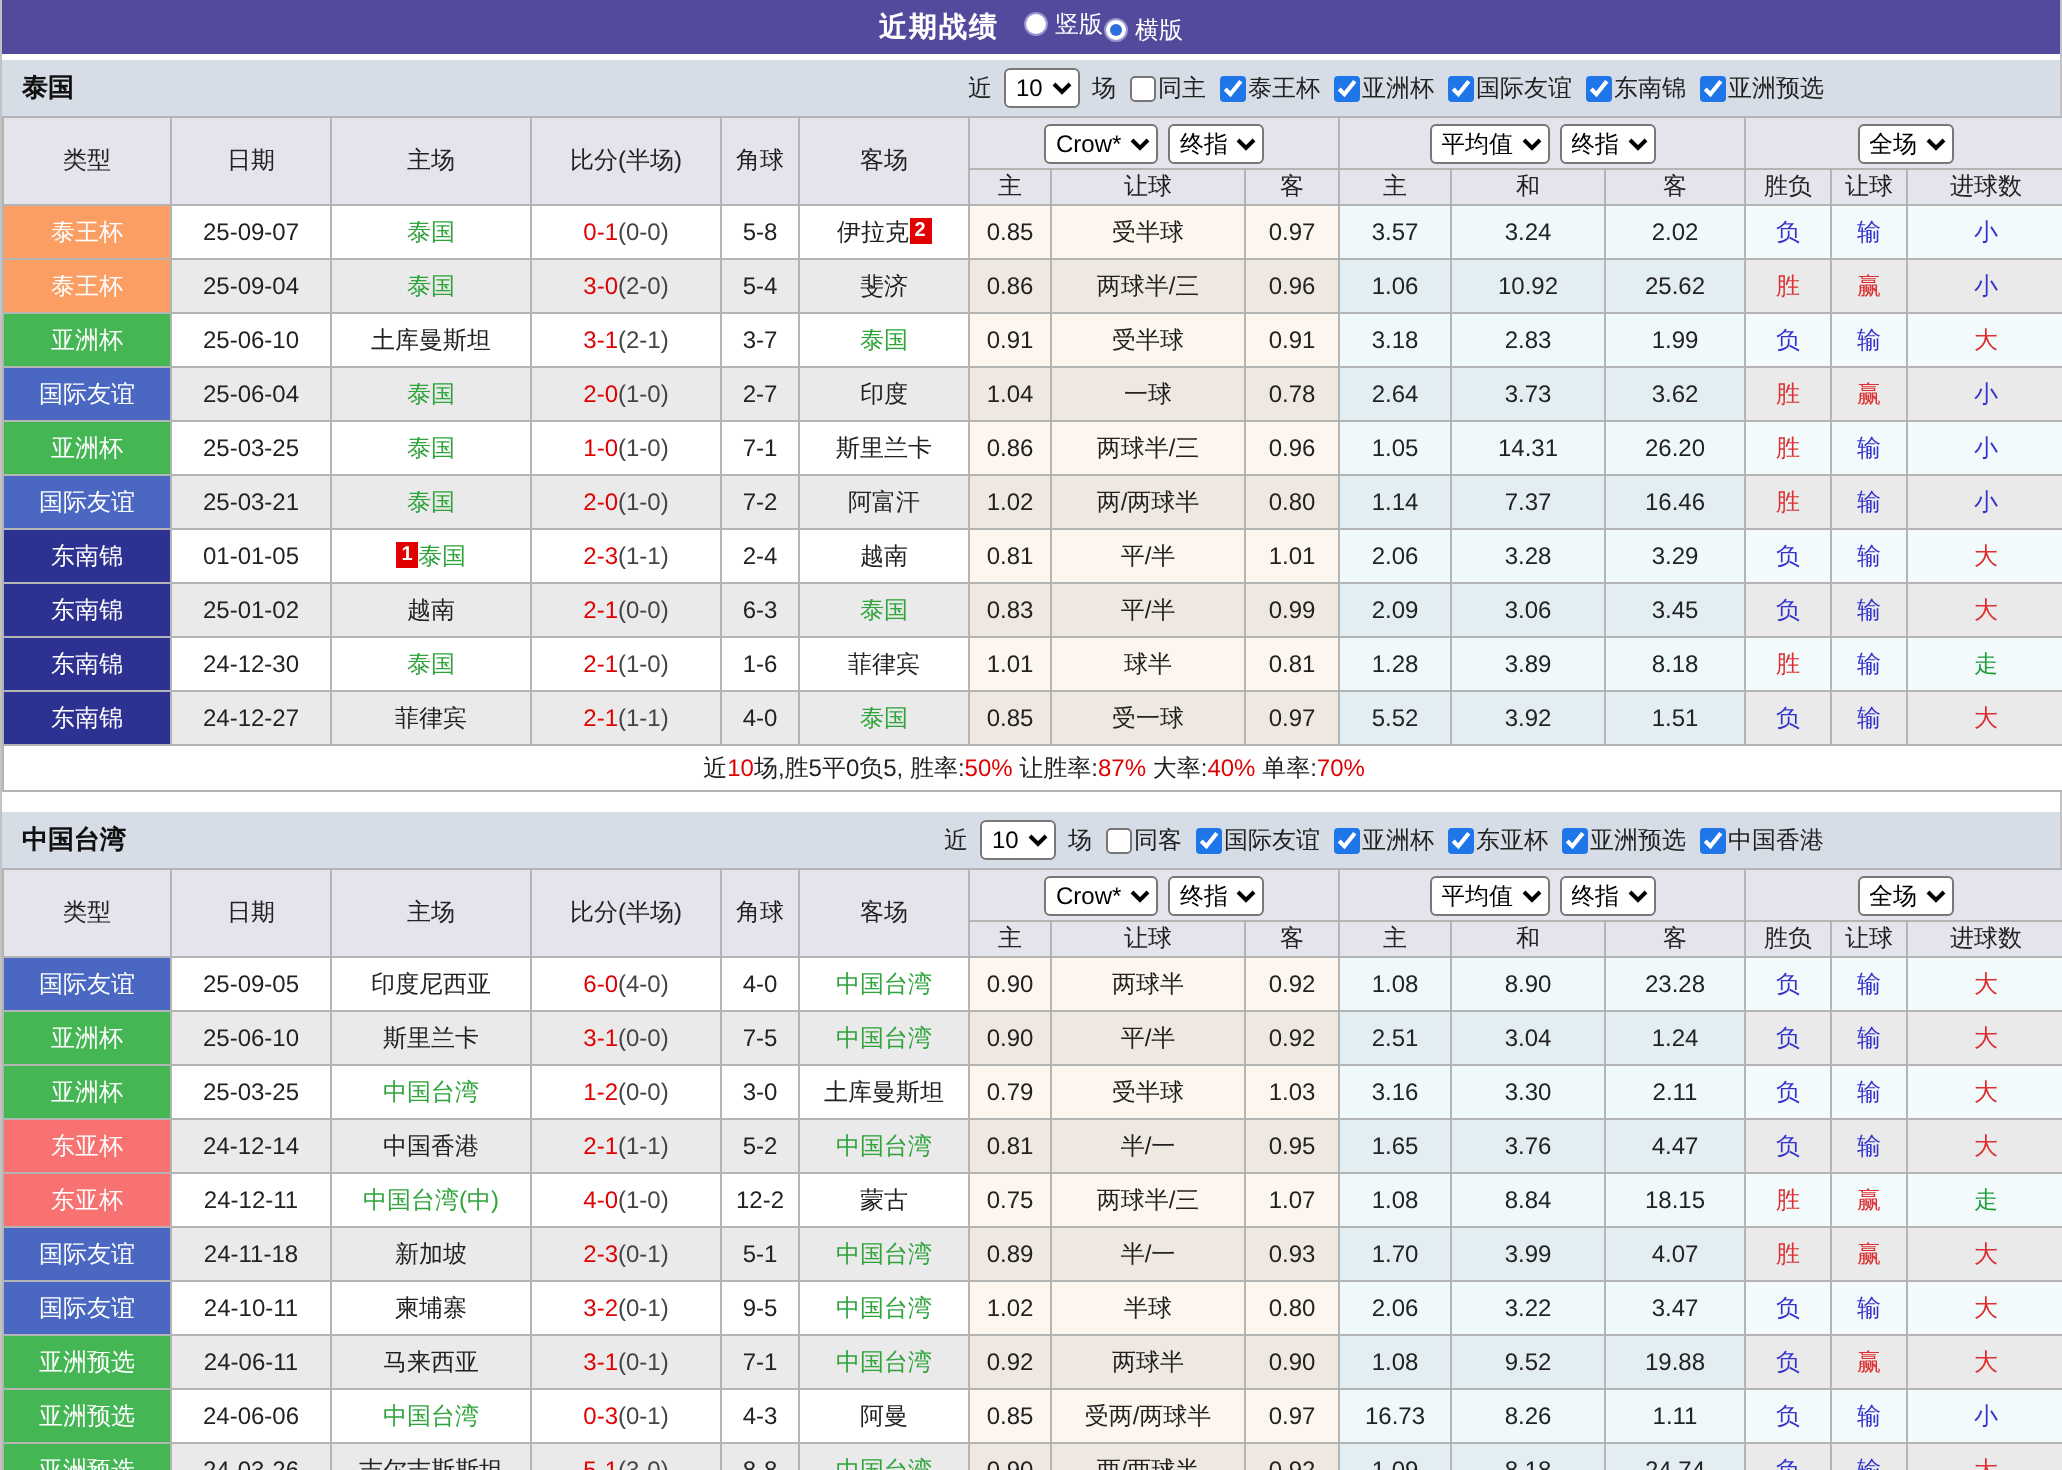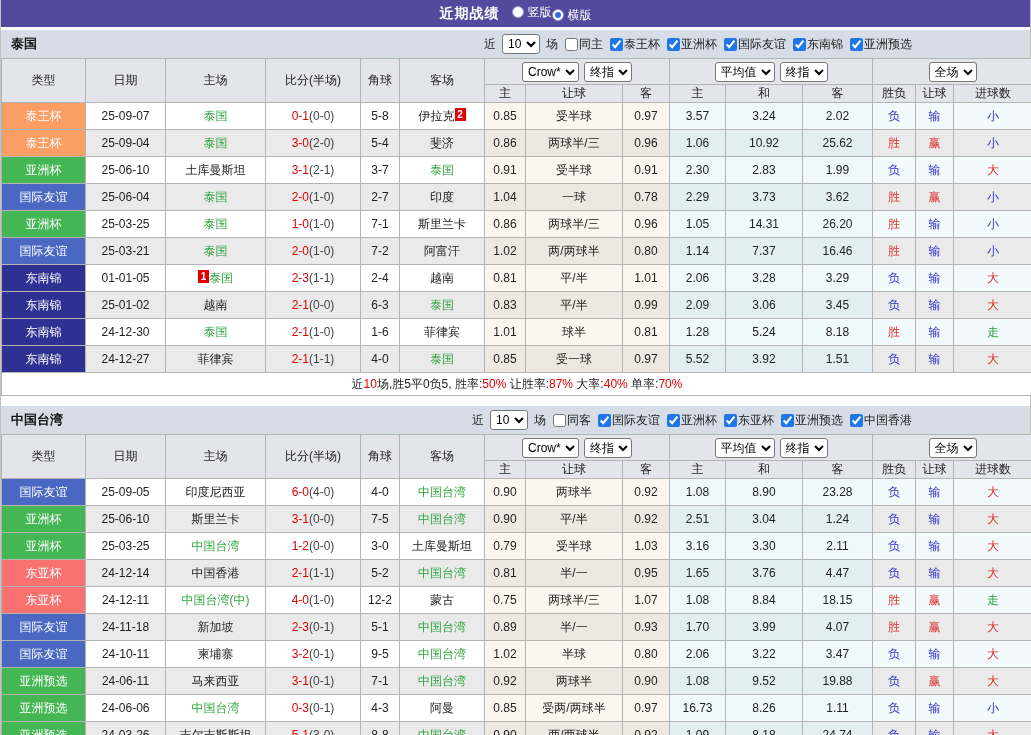--- a/index.html
+++ b/index.html
@@ -190,38 +190,38 @@
           <tr>
             <td class="c-league" style="background: rgb(69, 182, 84);">亚洲杯</td>
             <td class="c-date">25-06-10</td>
             <td class="c-team"><span class="tname">土库曼斯坦</span></td>
             <td class="c-score"><span class="sfull">3-1</span><span class="shalf">(2-1)</span></td>
             <td class="c-corner">3-7</td>
             <td class="c-team"><span class="tname green">泰国</span></td>
             <td class="crow">0.91</td>
             <td class="crow">受半球</td>
             <td class="crow">0.91</td>
-            <td class="avgc">2.30</td>
+            <td class="avgc">3.18</td>
             <td class="avgc">2.83</td>
             <td class="avgc">1.99</td>
             <td class="resc" style="color: rgb(51, 51, 204);">负</td>
             <td class="resc" style="color: rgb(51, 51, 204);">输</td>
             <td class="resc" style="color: rgb(221, 47, 47);">大</td>
           </tr>
           <tr>
             <td class="c-league" style="background: rgb(74, 104, 194);">国际友谊</td>
             <td class="c-date">25-06-04</td>
             <td class="c-team"><span class="tname green">泰国</span></td>
             <td class="c-score"><span class="sfull">2-0</span><span class="shalf">(1-0)</span></td>
             <td class="c-corner">2-7</td>
             <td class="c-team"><span class="tname">印度</span></td>
             <td class="crow">1.04</td>
             <td class="crow">一球</td>
             <td class="crow">0.78</td>
-            <td class="avgc">2.29</td>
+            <td class="avgc">2.64</td>
             <td class="avgc">3.73</td>
             <td class="avgc">3.62</td>
             <td class="resc" style="color: rgb(221, 47, 47);">胜</td>
             <td class="resc" style="color: rgb(221, 47, 47);">赢</td>
             <td class="resc" style="color: rgb(51, 51, 204);">小</td>
           </tr>
           <tr>
             <td class="c-league" style="background: rgb(69, 182, 84);">亚洲杯</td>
             <td class="c-date">25-03-25</td>
             <td class="c-team"><span class="tname green">泰国</span></td>
@@ -293,21 +293,21 @@
             <td class="c-league" style="background: rgb(44, 49, 146);">东南锦</td>
             <td class="c-date">24-12-30</td>
             <td class="c-team"><span class="tname green">泰国</span></td>
             <td class="c-score"><span class="sfull">2-1</span><span class="shalf">(1-0)</span></td>
             <td class="c-corner">1-6</td>
             <td class="c-team"><span class="tname">菲律宾</span></td>
             <td class="crow">1.01</td>
             <td class="crow">球半</td>
             <td class="crow">0.81</td>
             <td class="avgc">1.28</td>
-            <td class="avgc">5.24</td>
+            <td class="avgc">3.89</td>
             <td class="avgc">8.18</td>
             <td class="resc" style="color: rgb(221, 47, 47);">胜</td>
             <td class="resc" style="color: rgb(51, 51, 204);">输</td>
             <td class="resc" style="color: rgb(31, 158, 60);">走</td>
           </tr>
           <tr>
             <td class="c-league" style="background: rgb(44, 49, 146);">东南锦</td>
             <td class="c-date">24-12-27</td>
             <td class="c-team"><span class="tname">菲律宾</span></td>
             <td class="c-score"><span class="sfull">2-1</span><span class="shalf">(1-1)</span></td>

